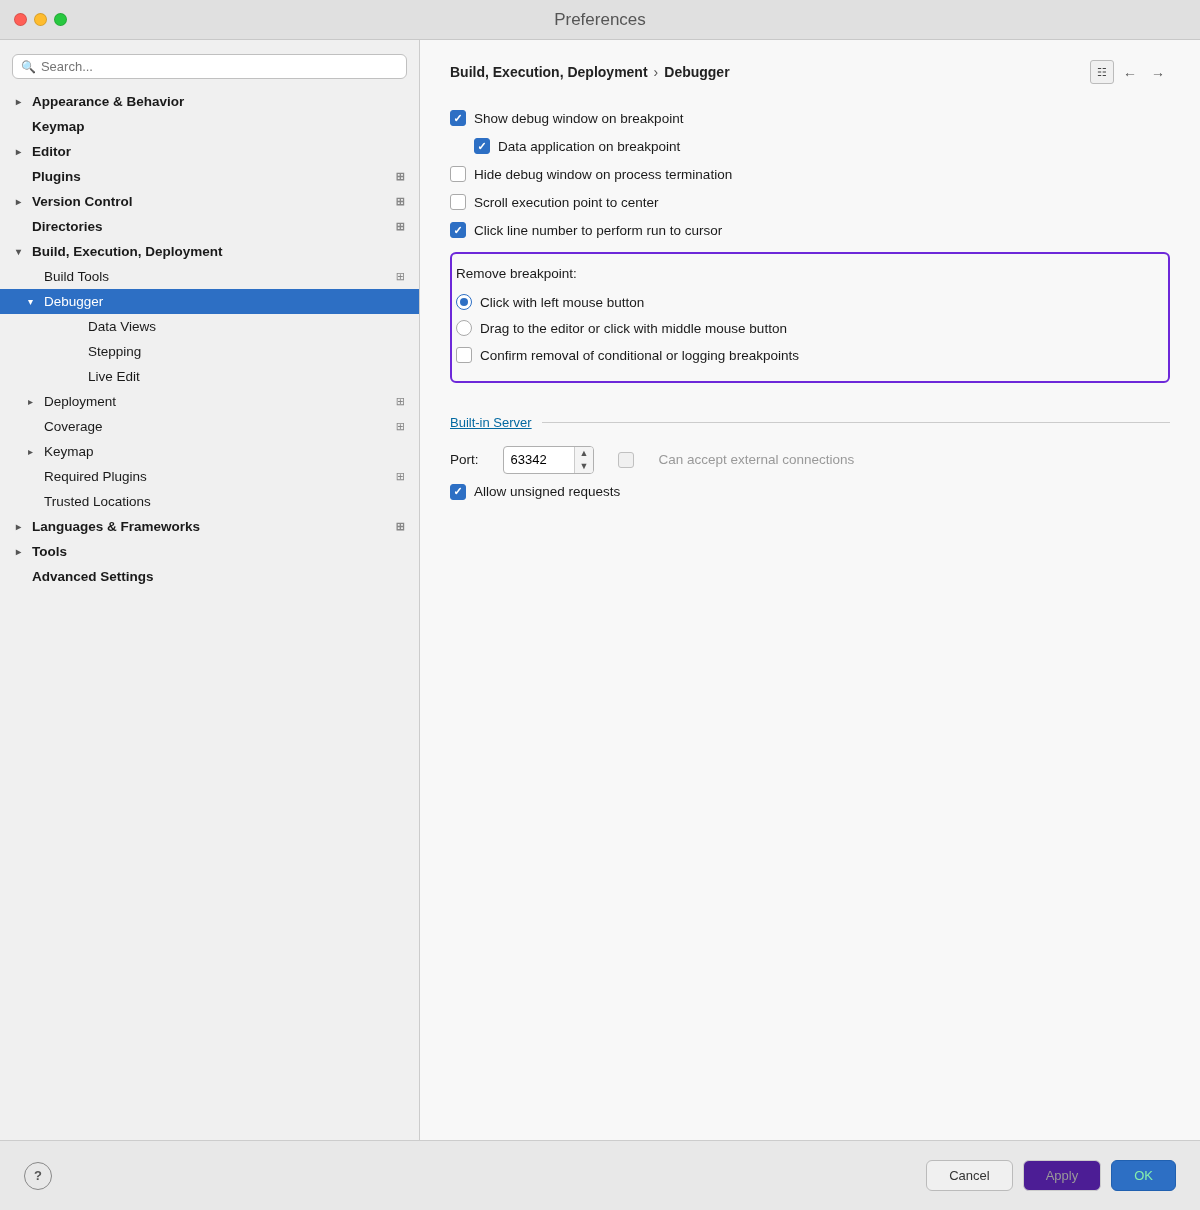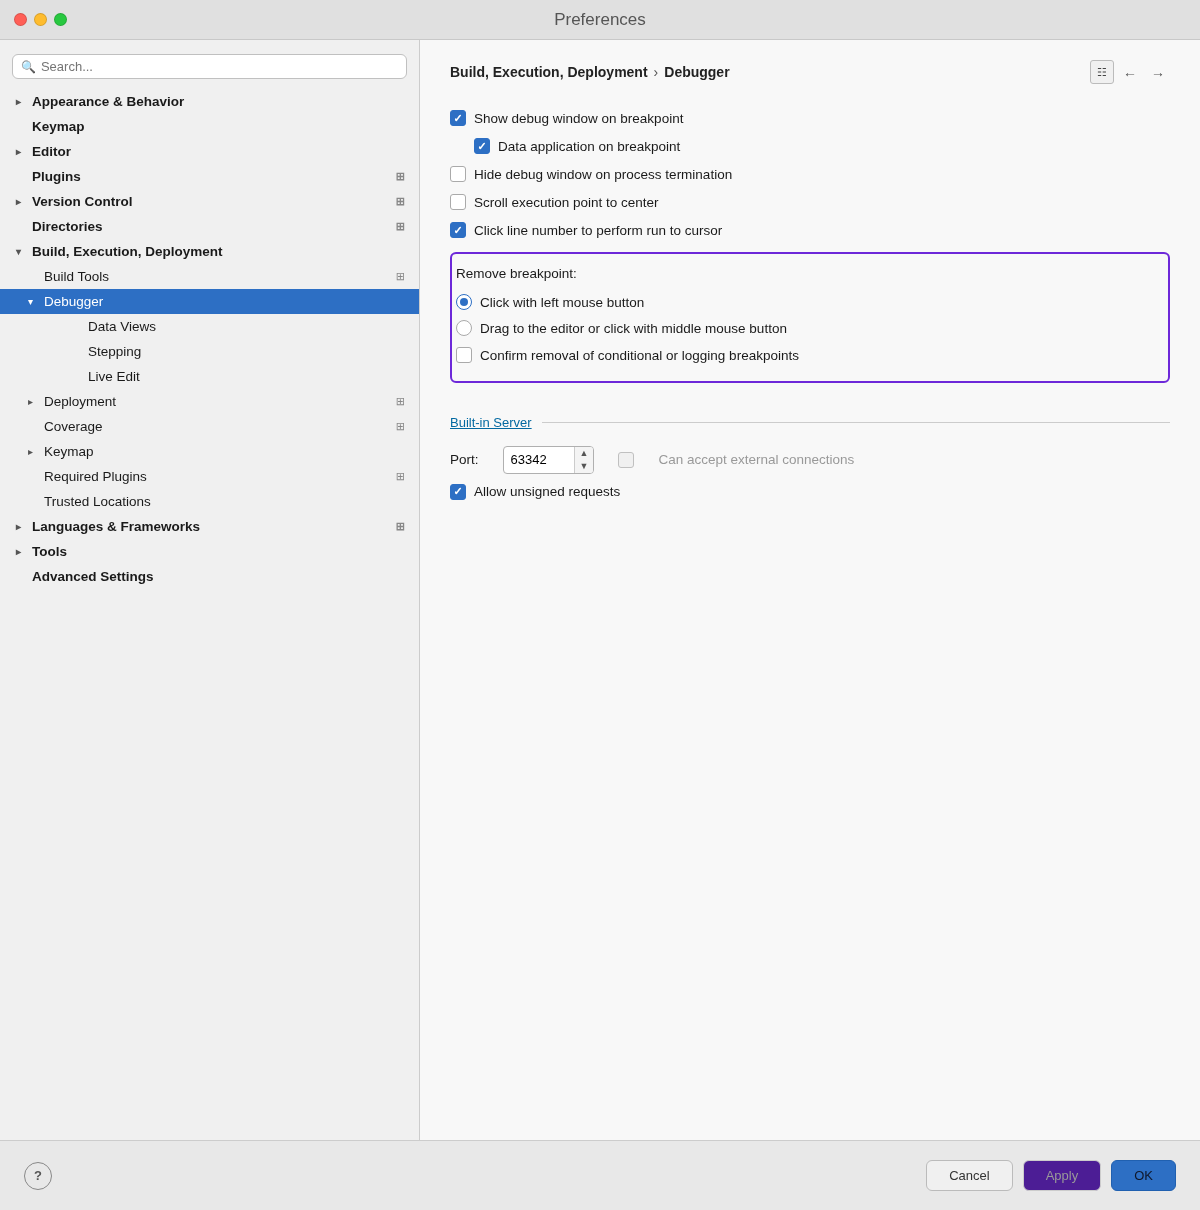--- a/index.html
+++ b/index.html
@@ -349,21 +349,21 @@
       padding: 7px 22px;
       border-radius: 6px;
       font-size: 13px;
       cursor: pointer;
       border: 1px solid #bbb;
       background: #f0f0f0;
       color: #333;
     }
     .btn-primary {
       background: #2d6fc4;
-      color: #0f172a;
+      color: #86efac;
       border-color: #2060b0;
     }
     .btn-disabled {
       color: #999;
       background: #4c1d95;
       border-color: #ccc;
       cursor: default;
     }
   </style>
 </head>

